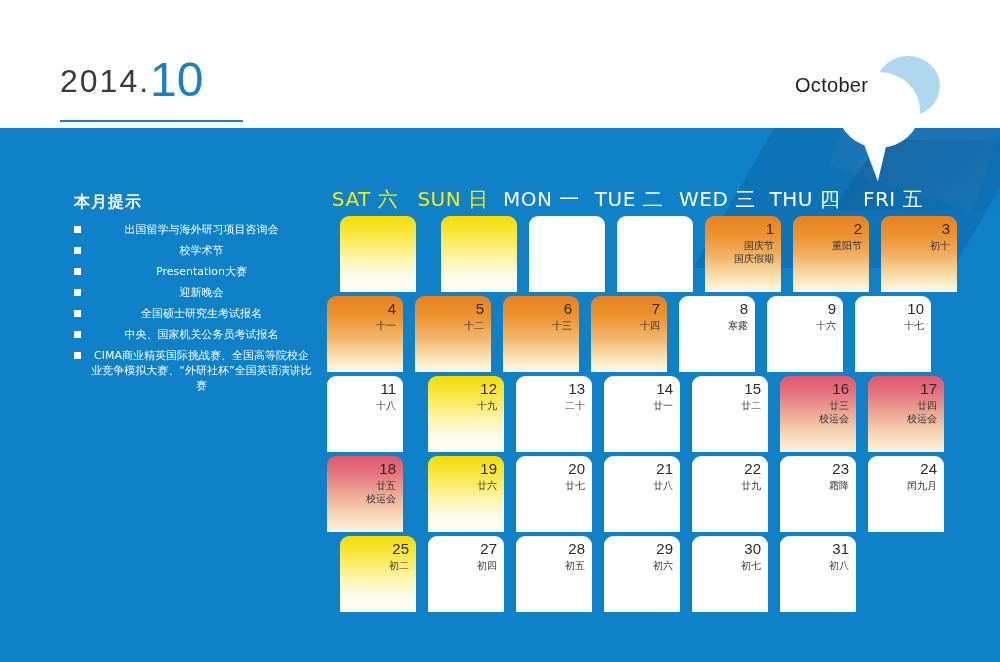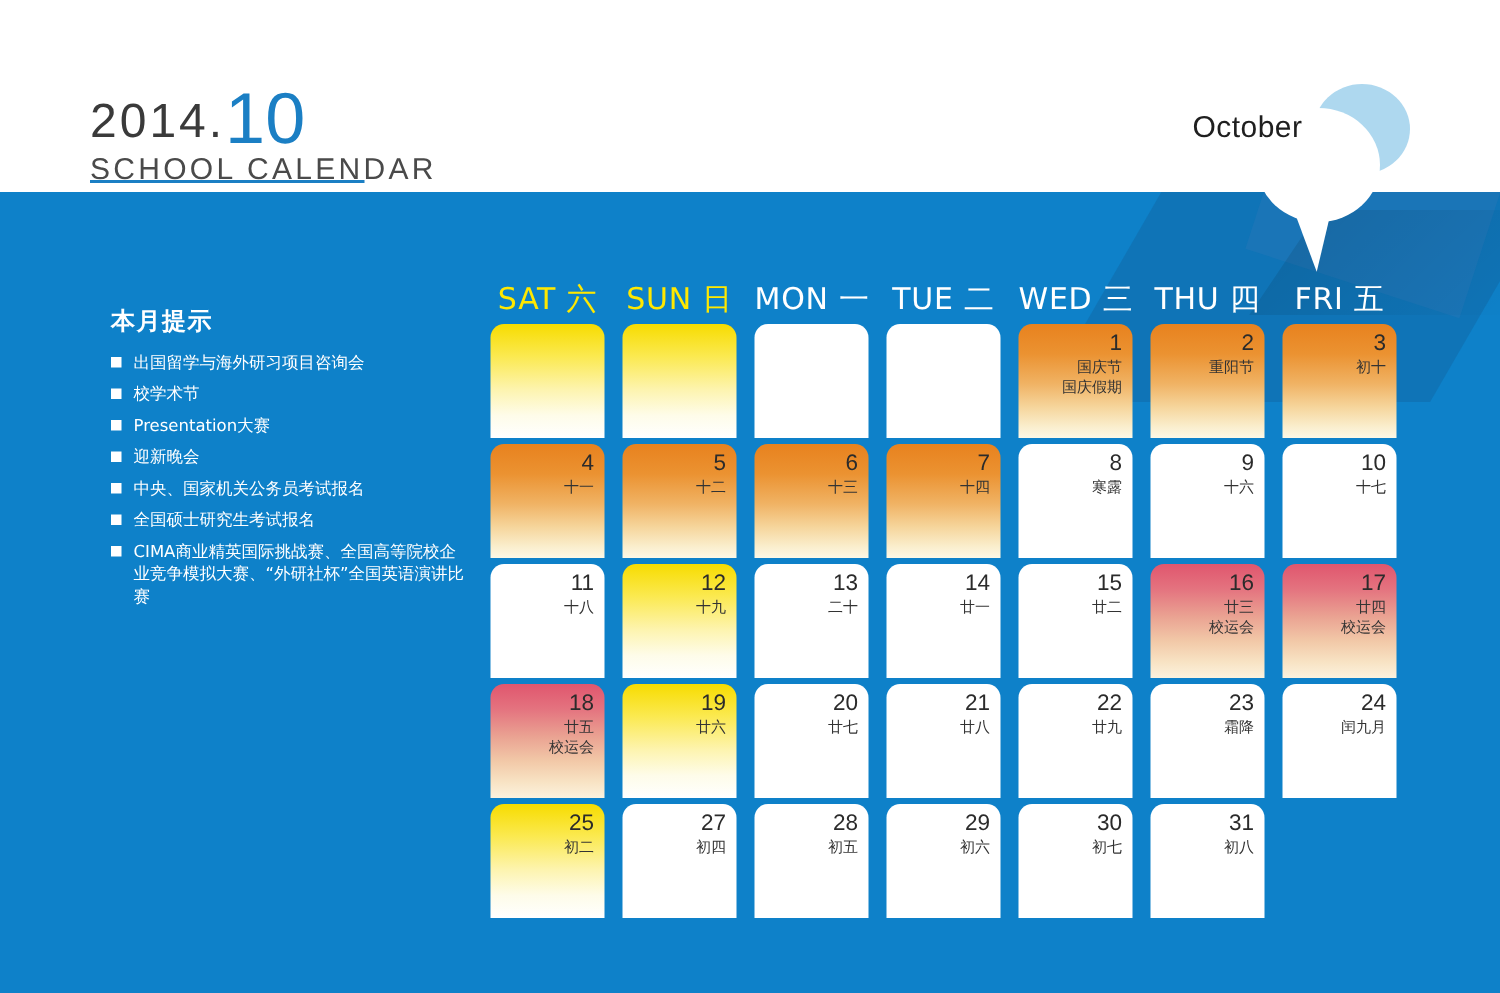--- a/index.html
+++ b/index.html
@@ -72,34 +72,34 @@
     background:#1169a8;opacity:.55;
     transform:skewX(-30deg);transform-origin:top right;
   }
   .corner-dark2{
     position:absolute;right:-10px;top:-30px;width:150px;height:120px;
     background:#2176b8;opacity:.6;
     transform:rotate(18deg);transform-origin:top right;
   }
 
   
-  .notes{position:absolute;left:74px;top:204px;width:240px;z-index:10;color:#ffffff;}
+  .notes{position:absolute;left:74px;top:192px;width:240px;z-index:10;color:#ffffff;}
   .notes-title{
     font-size:16px;font-weight:bold;color:#ffffff;margin-bottom:9px;letter-spacing:1px;
     font-family:"DejaVu Sans","Liberation Sans",sans-serif;
   }
   .note{
     display:flex;align-items:flex-start;margin-bottom:6px;
     font-size:11px;line-height:15px;color:#ffffff;
     font-family:"DejaVu Sans","Liberation Sans",sans-serif;
   }
   .note .bullet{
     flex:0 0 auto;width:7px;height:7px;background:#ffffff;margin-top:4px;margin-right:8px;
   }
-  .note .txt{flex:1 1 auto;}
+  .note .txt{flex:1 1 auto;text-align:center;}
 
   
   .cal{position:absolute;left:327px;top:186px;z-index:10;}
   .dow-row{display:flex;margin-bottom:3px;}
   .dow{
     width:76px;margin-right:12px;text-align:center;
     font-size:20px;color:#ffffff;letter-spacing:0.5px;white-space:nowrap;
     font-family:"DejaVu Sans","Liberation Sans",sans-serif;
   }
   .dow:last-child{margin-right:0;}
@@ -121,40 +121,39 @@
     line-height:13px;white-space:nowrap;
     font-family:"DejaVu Sans","Liberation Sans",sans-serif;
   }
   .cell .sub2{
     position:absolute;right:7px;top:36px;font-size:10px;color:#333333;
     text-align:right;line-height:13px;white-space:nowrap;
     font-family:"DejaVu Sans","Liberation Sans",sans-serif;
   }
   
   .f-white{background:#ffffff;}
-  .f-yellow{background:linear-gradient(180deg,#f7dc00 0%,#fbe94f 28%,#fdf4b0 58%,#fefce9 80%,#ffffff 100%);}
+  .f-yellow{background:linear-gradient(180deg,#f7dc00 0%,#fbe94f 28%,#fdf4b0 58%,#fefce9 80%,#ffffff 100%);margin-left:13px;}
   .f-orange{background:linear-gradient(180deg,#e8821e 0%,#eb9231 26%,#f0b263 52%,#f6d79f 74%,#faeecd 90%,#fdf8e6 100%);}
   .f-pink{background:linear-gradient(180deg,#e0566e 0%,#e4737f 22%,#eaa292 46%,#f2c9a8 68%,#f8e3c4 86%,#fcf2de 100%);}
 </style>
 </head>
 <body>
 
 <div id="page">
 
   <div class="body-blue">
     <div class="corner-dark"></div>
     <div class="corner-dark2"></div>
   </div>
 
   <div class="header">
     <div class="brand">
       <div class="brand-line1">
         <span class="brand-year">2014.</span><span class="brand-month">10</span>
       </div>
-      <div class="brand-line2">SCHOOL CALENDAR</div>
     </div>
     <div class="brand-rule"></div>
   </div>
 
   <div class="bubble-light"></div>
   <div class="bubble-light-tail"></div>
   <div class="bubble-shadow"></div>
   <div class="bubble-white"></div>
   <div class="bubble-white-tail"></div>
   <div class="month-name">October</div>
@@ -173,25 +172,25 @@
         <div class="note">
           <span class="bullet"></span>
           <span class="txt">Presentation大赛</span>
         </div>
         <div class="note">
           <span class="bullet"></span>
           <span class="txt">迎新晚会</span>
         </div>
         <div class="note">
           <span class="bullet"></span>
+          <span class="txt">全国硕士研究生考试报名</span>
+        </div>
+        <div class="note">
+          <span class="bullet"></span>
           <span class="txt">中央、国家机关公务员考试报名</span>
-        </div>
-        <div class="note">
-          <span class="bullet"></span>
-          <span class="txt">全国硕士研究生考试报名</span>
         </div>
         <div class="note">
           <span class="bullet"></span>
           <span class="txt">CIMA商业精英国际挑战赛、全国高等院校企业竞争模拟大赛、“外研社杯”全国英语演讲比赛</span>
         </div>
       </div>
   </div>
 
   <div class="cal">
     <div class="dow-row" id="dow-row">

